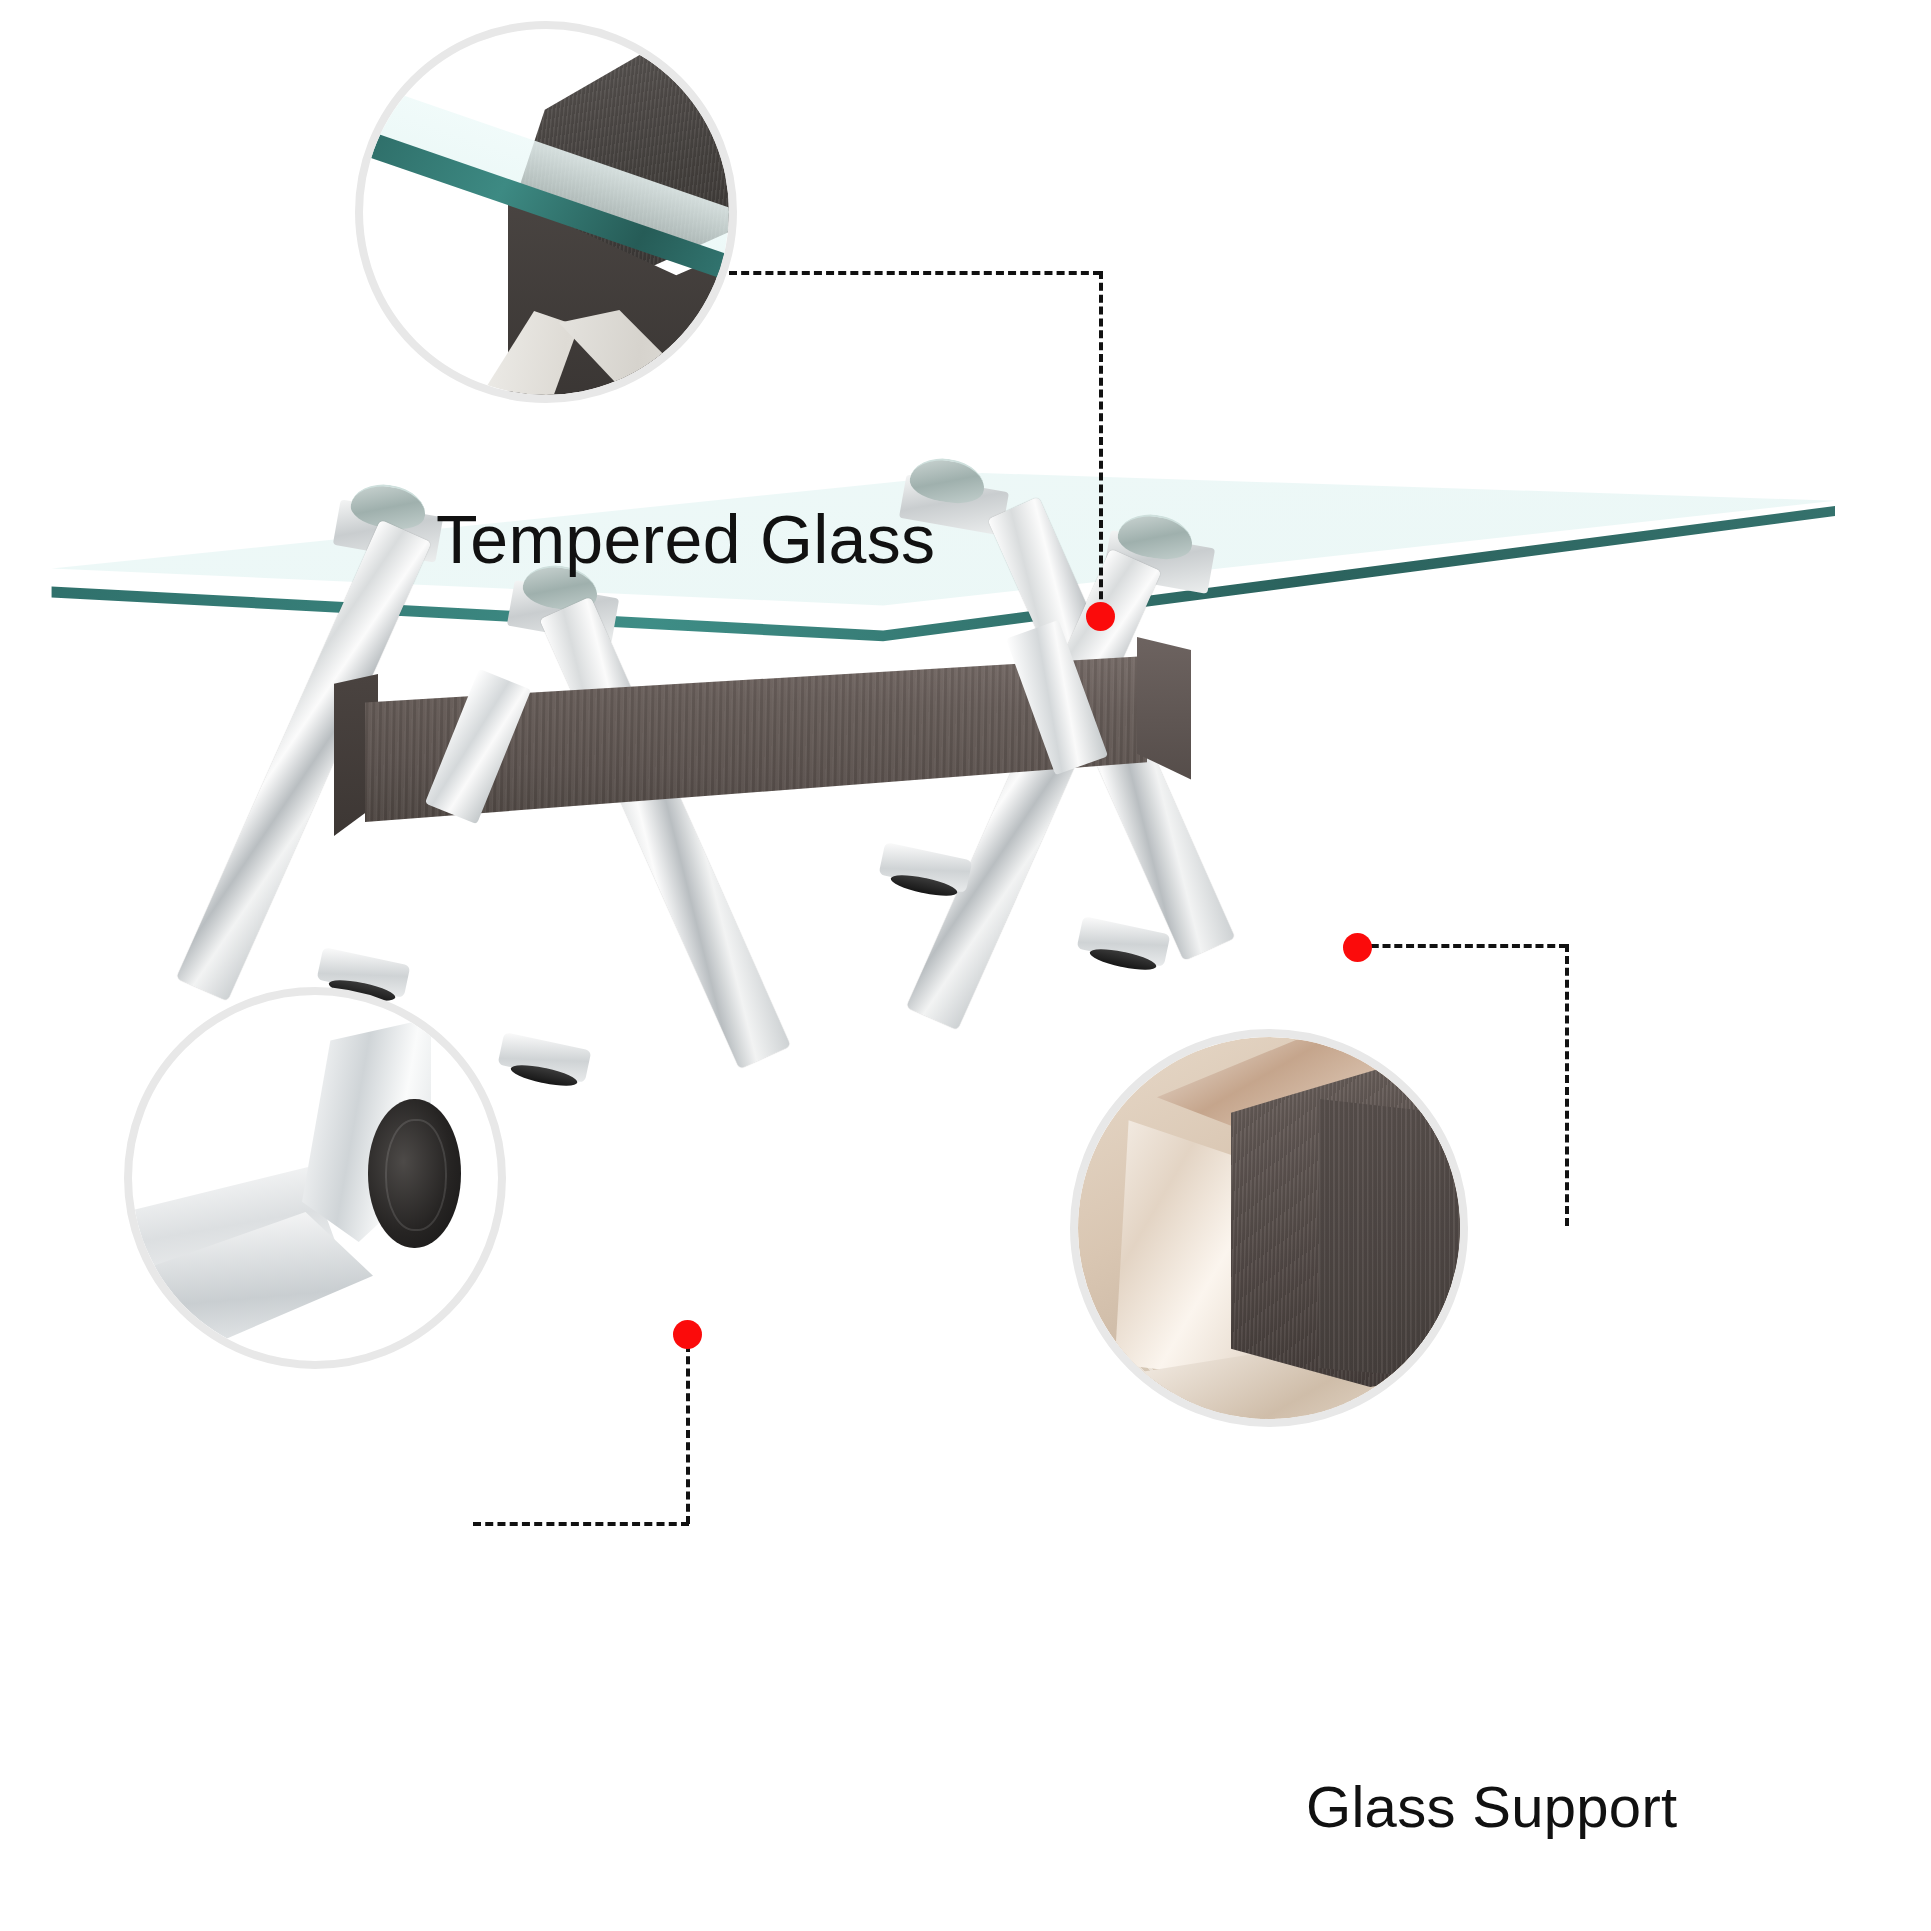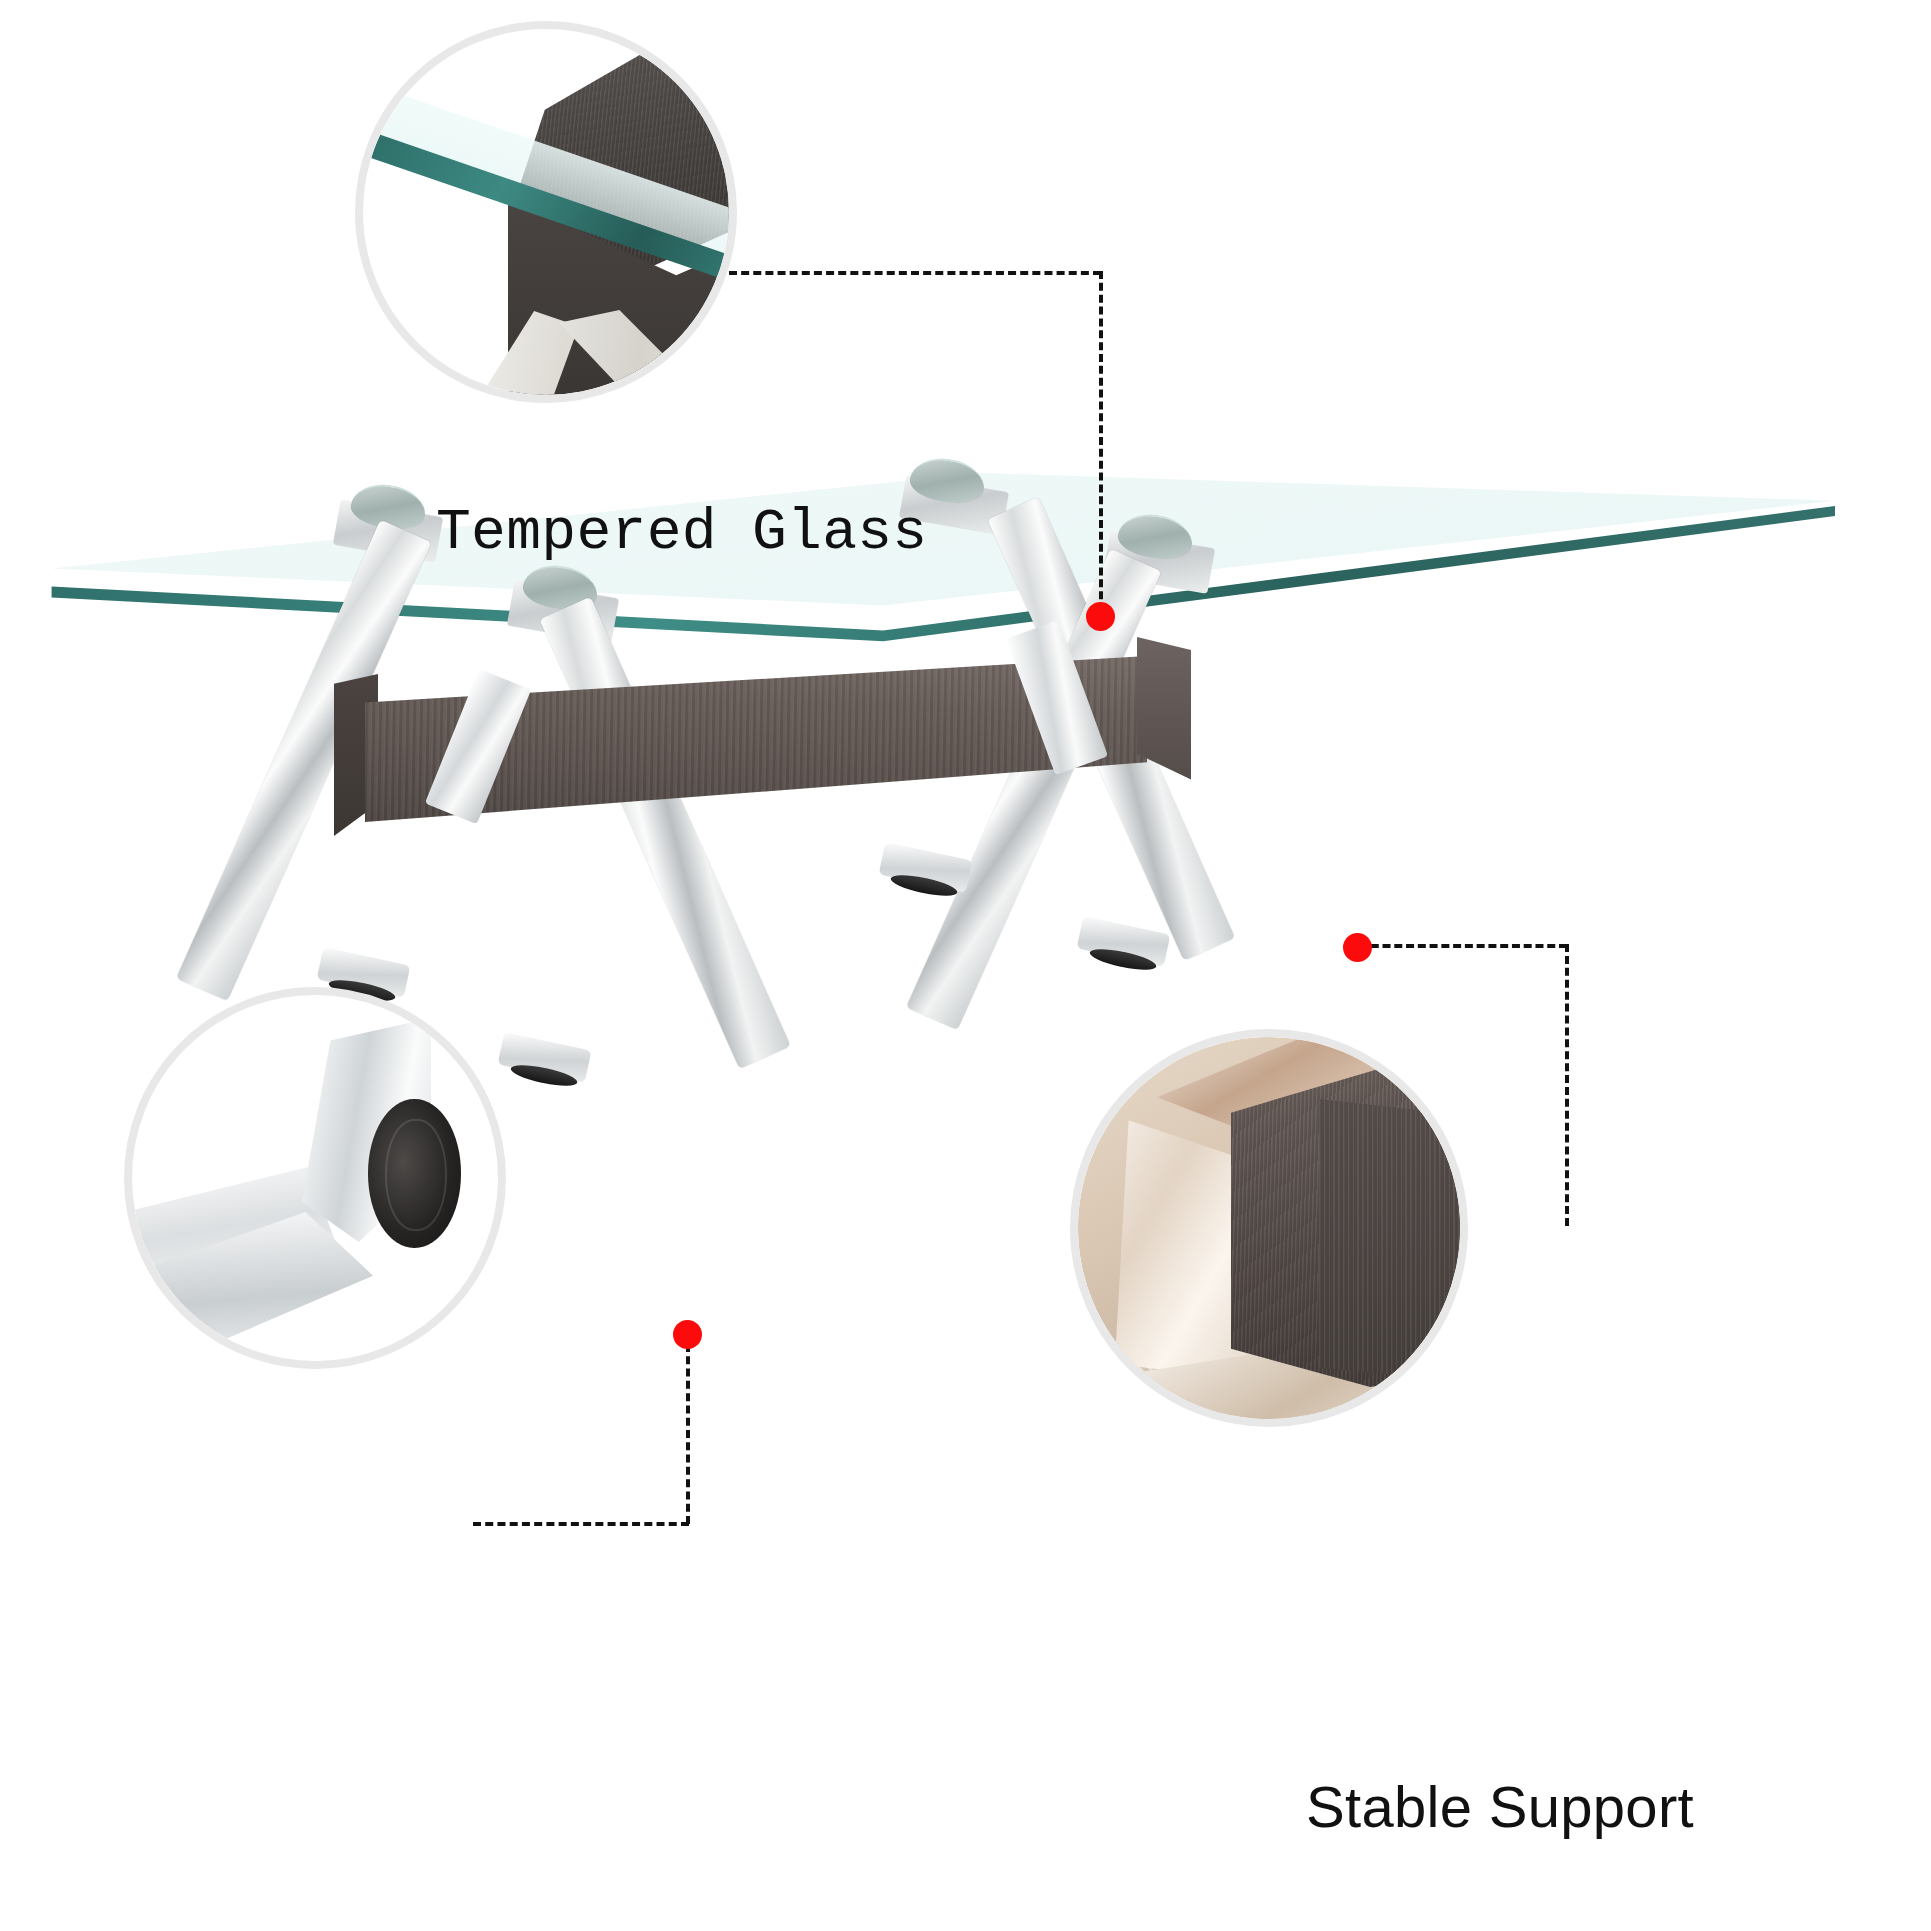--- a/index.html
+++ b/index.html
@@ -9,21 +9,21 @@
     font-family:"Liberation Sans","DejaVu Sans",sans-serif;
     background:#ffffff;
   }
   #stage{position:absolute;inset:0;width:1931px;height:1931px;}
 
   
   .callout-label{
     position:absolute;color:#111111;white-space:nowrap;
     font-weight:400;letter-spacing:0.3px;
   }
-  #label-tempered{left:436px;top:500px;font-size:58px;font-family:Liberation Mono, monospace;}
+  #label-tempered{left:436px;top:500px;font-size:68px;}
   #label-nonslip{left:164px;top:1725px;font-size:58px;}
   #label-stable{left:1306px;top:1773px;font-size:58px;}
 
   
   .bubble{
     position:absolute;border-radius:50%;overflow:hidden;
     border:8.7px solid #e8e8e8;background:#ffffff;
     box-sizing:border-box;
   }
   .bubble-inner{position:absolute;inset:0;overflow:hidden;border-radius:50%;}
@@ -312,20 +312,20 @@
     <div class="bubble-inner">
       <div id="bg-sup-warm"></div>
       <div id="bg-sup-weave"></div>
       <div id="bg-sup-chromeL"></div>
       <div id="bg-sup-chromeTop"></div>
       <div id="bg-sup-chromeB"></div>
       <div id="bg-sup-wood"></div>
       <div id="bg-sup-wood-face"></div>
     </div>
   </div>
-  <div class="callout-label" id="label-stable">Stable Support</div>
+  <div class="callout-label" id="label-stable">Glass Support</div>
 
   <div class="lead-h" id="lead-sup-h"></div>
   <div class="lead-v" id="lead-sup-v"></div>
   <div class="dot" id="dot-support"></div>
 
 </div>
 
 
 </body></html>

